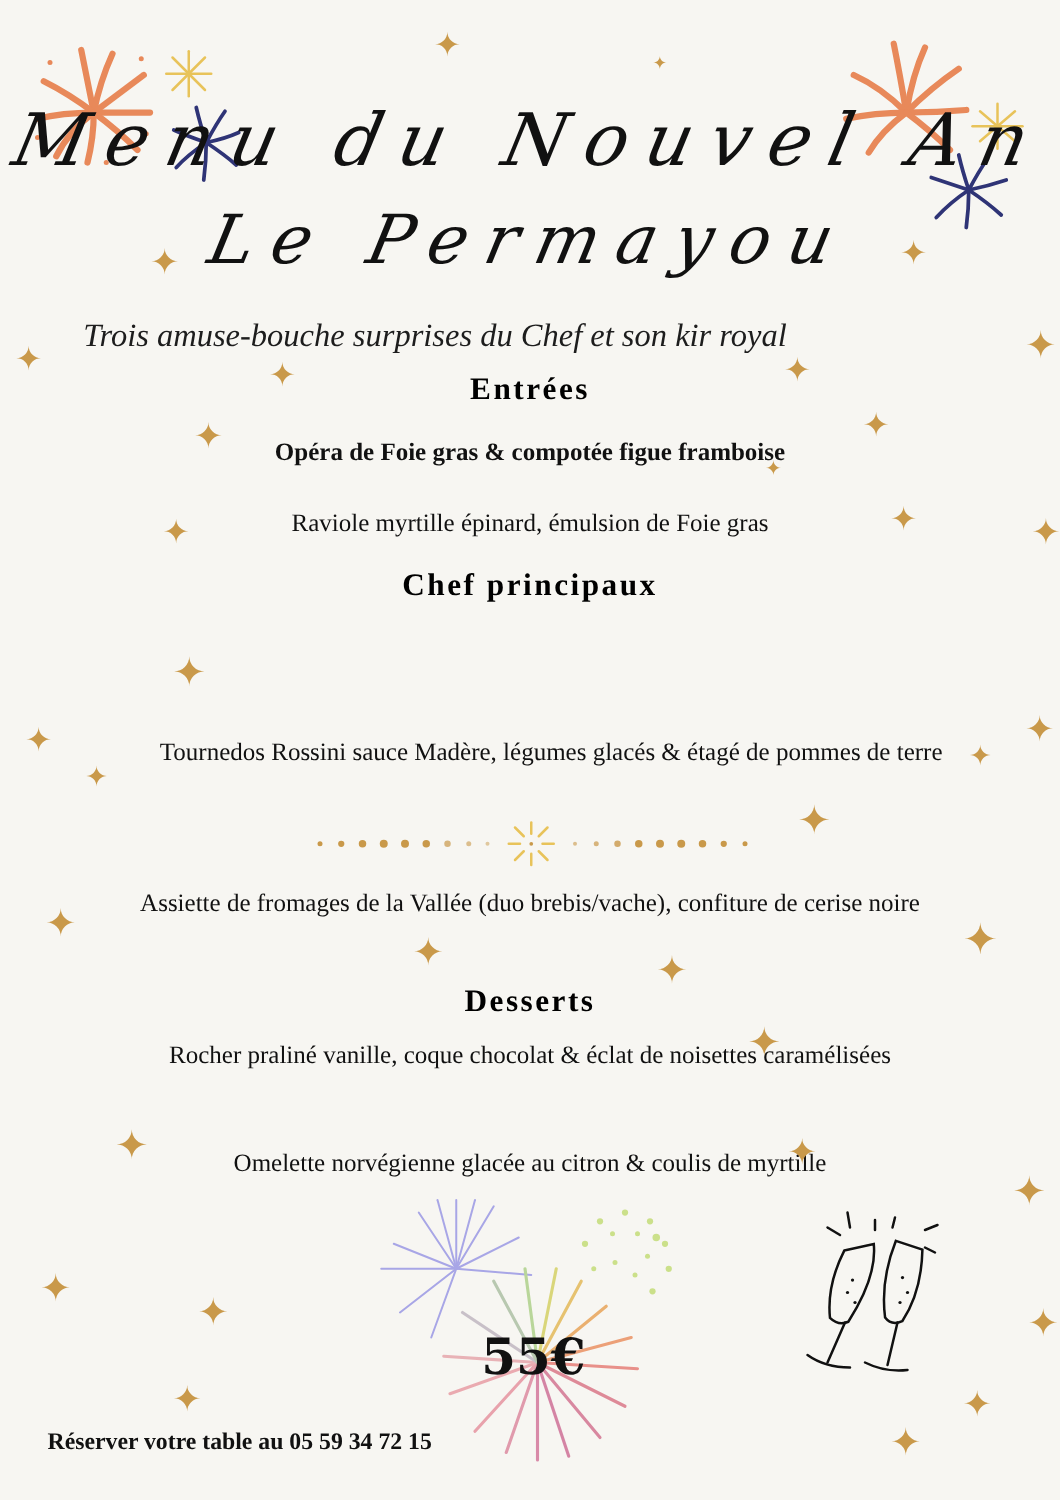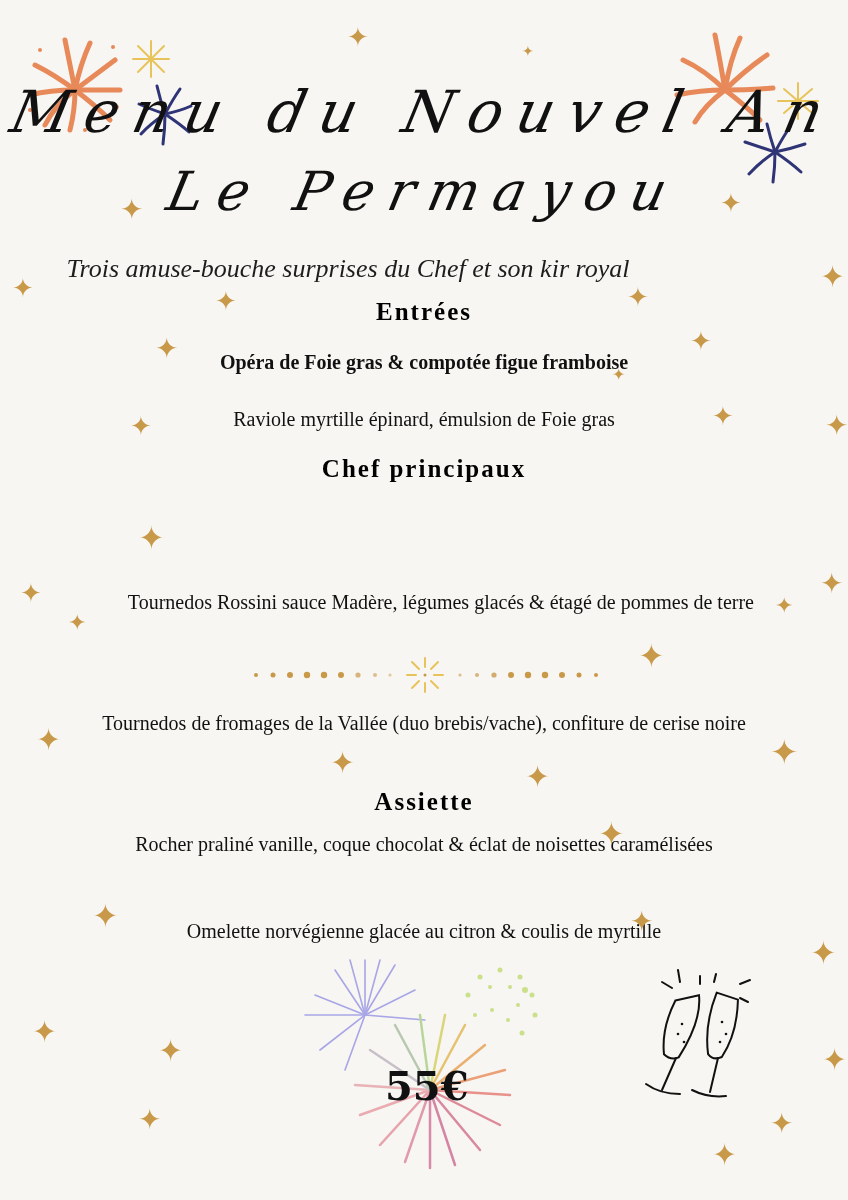--- a/index.html
+++ b/index.html
@@ -155,23 +155,23 @@
           <line x1="184" y1="20" x2="193" y2="20"></line>
         <line x1="162" y1="7" x2="169" y2="14"></line>
           <line x1="181" y1="26" x2="188" y2="33"></line>
           <line x1="188" y1="7" x2="181" y2="14"></line>
           <line x1="169" y1="26" x2="162" y2="33"></line>
       </g>
       <circle cx="175" cy="20" r="1.5" fill="#c9994a"></circle>
     </svg>
   </div>
 
-  <div class="item" style="top:709px;">Tournedos de fromages de la Vallée (duo brebis/vache), confiture de cerise noire</div>
-
-  <div class="section-h" style="top:788px;">Assiette</div>
+  <div class="item" style="top:709px;">Assiette de fromages de la Vallée (duo brebis/vache), confiture de cerise noire</div>
+
+  <div class="section-h" style="top:788px;">Desserts</div>
   <div class="item" style="top:917px;">Omelette norvégienne glacée au citron &amp; coulis de myrtille</div>
   <div class="item" style="top:830px;left:130px;width:588px;">Rocher praliné vanille, coque chocolat &amp; éclat de noisettes caramélisées</div>
 
   <div class="fw" style="left:300px;top:955px;">
     <svg width="130" height="120" viewBox="-65 -60 130 120">
       <g stroke="#a8a6e6" stroke-width="1.6" stroke-linecap="round">
         <line x1="0" y1="0" x2="0" y2="-55"></line>
           <line x1="0" y1="0" x2="30" y2="-50"></line>
           <line x1="0" y1="0" x2="50" y2="-25"></line>
           <line x1="0" y1="0" x2="60" y2="5"></line>
@@ -250,20 +250,21 @@
           <circle cx="42" cy="62" r="1.3"></circle>
           <circle cx="38" cy="72" r="1.3"></circle>
           <circle cx="44" cy="80" r="1.3"></circle>
           <circle cx="82" cy="60" r="1.3"></circle>
           <circle cx="86" cy="72" r="1.3"></circle>
           <circle cx="80" cy="80" r="1.3"></circle>
         </g>
     </svg>
   </div>
 
+  <div class="reserve">Réserver votre table au 05 59 34 72 15</div>
 
   <div class="sparkle" style="left:347px;top:24px;font-size:26px;">✦</div>
   <div class="sparkle" style="left:522px;top:44px;font-size:14px;">✦</div>
   <div class="sparkle" style="left:120px;top:196px;font-size:28px;">✦</div>
   <div class="sparkle" style="left:720px;top:190px;font-size:26px;">✦</div>
   <div class="sparkle" style="left:12px;top:275px;font-size:26px;">✦</div>
   <div class="sparkle" style="left:215px;top:288px;font-size:26px;">✦</div>
   <div class="sparkle" style="left:627px;top:284px;font-size:26px;">✦</div>
   <div class="sparkle" style="left:820px;top:262px;font-size:30px;">✦</div>
   <div class="sparkle" style="left:155px;top:335px;font-size:28px;">✦</div>

